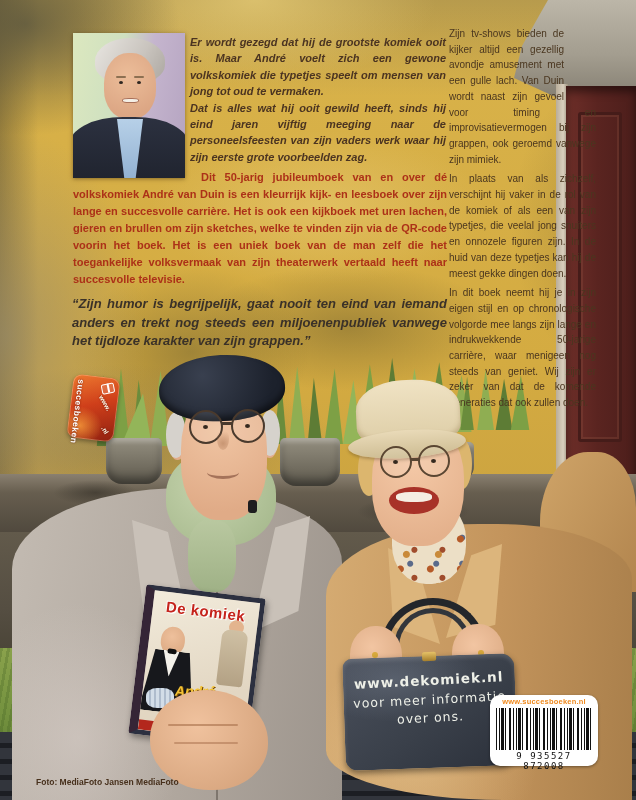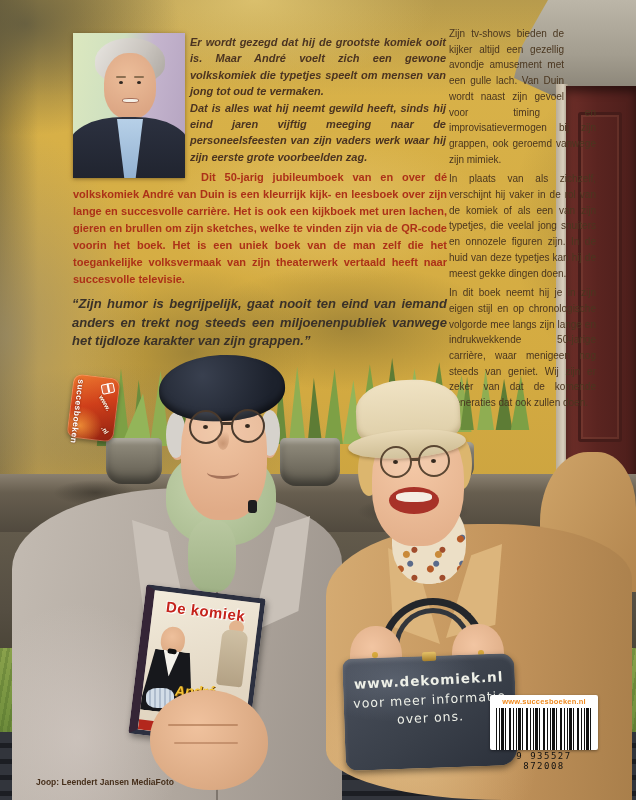--- a/index.html
+++ b/index.html
@@ -267,22 +267,22 @@
     box-shadow:0 3px 6px rgba(0,0,0,.45), inset 0 3px 4px rgba(255,255,255,.15);}
   .bag-clasp{position:absolute;left:80px;top:-4px;width:14px;height:9px;border-radius:2px;
     background:linear-gradient(180deg,#e6c267,#a67f2c);}
   .chalk{position:absolute;left:0;top:16px;width:100%;text-align:center;color:#eef0e8;
     font-family:"DejaVu Sans",sans-serif;transform:rotate(-1deg);}
   .chalk .c1{display:block;font-size:13.5px;letter-spacing:1px;font-weight:bold;}
   .chalk .c2{display:block;font-size:12.5px;letter-spacing:1px;margin-top:4px;}
   .chalk .c3{display:block;font-size:12.5px;letter-spacing:1px;margin-top:3px;}
 
   
-  .barcode{position:absolute;left:490px;top:695px;width:108px;height:55px;z-index:10;
-    background:#fff;border-radius:2px;box-shadow:0 1px 3px rgba(0,0,0,.4);padding:2px 4px;}
+  .barcode{position:absolute;left:490px;top:695px;width:108px;height:71px;z-index:10;
+    background:#fff;border-radius:10px;box-shadow:0 1px 3px rgba(0,0,0,.4);padding:2px 4px;}
   .bc-url{font-size:7.5px;font-weight:bold;color:#f08a1e;text-align:center;letter-spacing:.2px;}
   .bc-bars{height:42px;margin:2px 2px 0 2px;
     background:repeating-linear-gradient(90deg,
       #111 0 1px,#fff 1px 3px,#111 3px 4px,#fff 4px 5px,#111 5px 8px,
       #fff 8px 9px,#111 9px 10px,#fff 10px 13px,#111 13px 15px,#fff 15px 17px);}
   .bc-num{font-family:"DejaVu Sans Mono",monospace;font-size:9px;color:#111;
     text-align:center;letter-spacing:1.5px;margin-top:1px;}
 
   .credit{position:absolute;left:36px;top:777px;z-index:10;
     font-size:8.5px;font-weight:bold;color:#47301c;}
@@ -357,21 +357,21 @@
     <div class="p-brow r"></div>
     <div class="p-eye l"></div>
     <div class="p-eye r"></div>
     <div class="p-teeth"></div>
     <div class="p-jacket"></div>
     <div class="p-shirt"></div>
   </div>
 
   <div class="intro">
     <p>Er wordt gezegd dat hij de grootste komiek ooit is. Maar André voelt zich een gewone volkskomiek die typetjes speelt om mensen van jong tot oud te vermaken.</p>
-    <p>Dat is alles wat hij neemt gewild heeft, sinds hij eind jaren vijftig meeging naar de personeelsfeesten van zijn vaders werk waar hij zijn eerste grote voorbeelden zag.</p>
+    <p>Dat is alles wat hij ooit gewild heeft, sinds hij eind jaren vijftig meeging naar de personeelsfeesten van zijn vaders werk waar hij zijn eerste grote voorbeelden zag.</p>
   </div>
   <p class="redpara">Dit 50-jarig jubileumboek van en over dé volkskomiek André van Duin is een kleurrijk kijk- en leesboek over zijn lange en succesvolle carrière. Het is ook een kijkboek met uren lachen, gieren en brullen om zijn sketches, welke te vinden zijn via de QR-code voorin het boek. Het is een uniek boek van de man zelf die het toegankelijke volksvermaak van zijn theaterwerk vertaald heeft naar succesvolle televisie.</p>
   <p class="quote">“Zijn humor is begrijpelijk, gaat nooit ten eind van iemand anders en trekt nog steeds een miljoenenpubliek vanwege het tijdloze karakter van zijn grappen.”</p>
 
   <div class="rightcol">
     <div class="col-spacer"></div>
     <p>Zijn tv-shows bieden de kijker altijd een gezellig avondje amusement met een gulle lach. Van Duin wordt naast zijn gevoel voor timing en improvisatievermogen bij zijn grappen, ook geroemd vanwege zijn mimiek.</p>
     <p>In plaats van als zichzelf, verschijnt hij vaker in de rol van de komiek of als een van zijn typetjes, die veelal jong snuiters en onnozele figuren zijn. In de huid van deze typetjes kan hij de meest gekke dingen doen.</p>
     <p>In dit boek neemt hij je in zijn eigen stijl en op chronologische volgorde mee langs zijn lange en indrukwekkende 50-jarige carrière, waar menigeen nog steeds van geniet. Wij zijn er zeker van dat de komende generaties dat ook zullen doen.</p>
   </div>
@@ -447,15 +447,15 @@
       <span class="c3">over ons.</span>
     </div>
   </div>
 
   <div class="barcode">
     <div class="bc-url">www.succesboeken.nl</div>
     <div class="bc-bars"></div>
     <div class="bc-num">9 935527 872008</div>
   </div>
 
-  <div class="credit">Joop: Leendert Jansen MediaFoto</div>
+  <div class="credit">Foto: MediaFoto Jansen MediaFoto</div>
 
 </div>
 
 </body></html>

